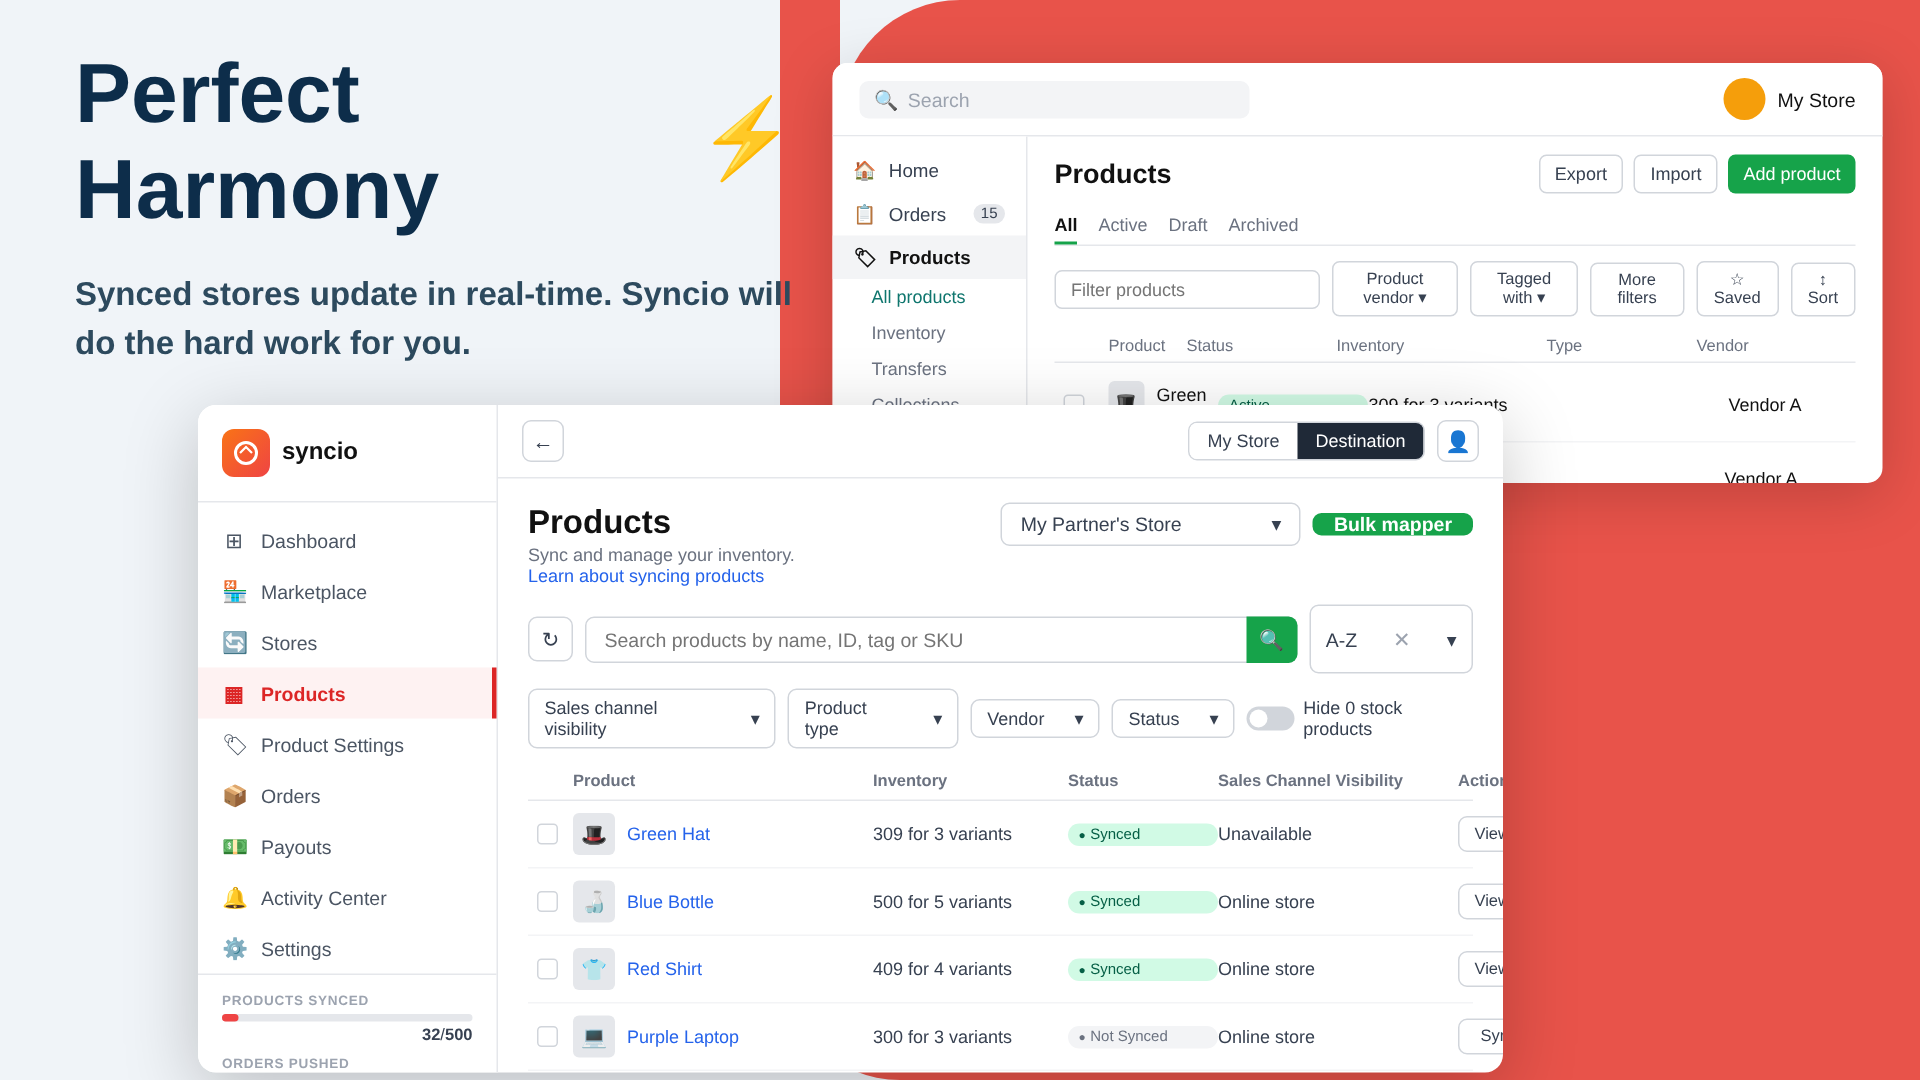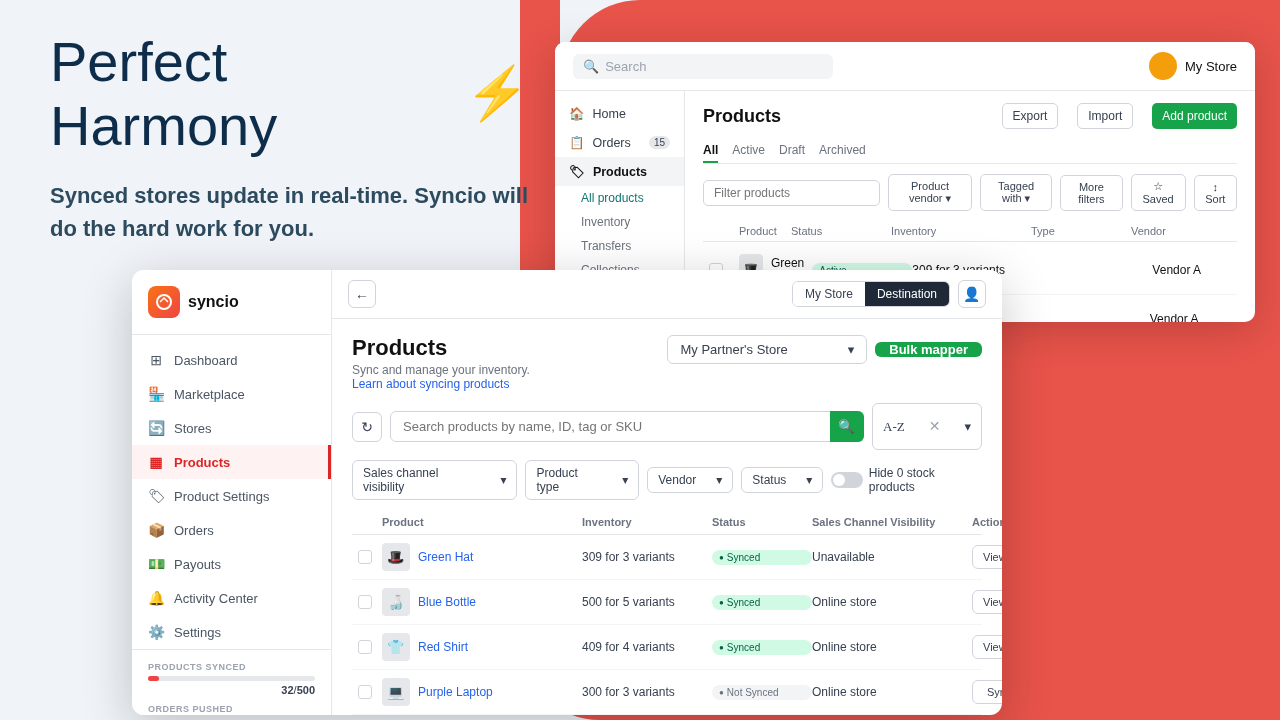--- a/index.html
+++ b/index.html
@@ -48,21 +48,21 @@
 
     
     .hero {
       position: absolute;
       top: 30px; left: 50px;
       z-index: 10;
       width: 480px;
     }
     .hero-title {
       font-size: 56px;
-      font-weight: 400;
+      font-weight: 700;
       color: #0d2d4a;
       line-height: 1.15;
       display: flex;
       align-items: center;
       gap: 12px;
       justify-content: flex-end;
     }
     .hero-title .lightning {
       font-size: 52px;
     }
@@ -175,21 +175,21 @@
       justify-content: space-between;
       margin-bottom: 10px;
     }
     .shopify-main-title {
       font-size: 18px;
       font-weight: 700;
       color: #111;
     }
     .shopify-main-actions {
       display: flex;
-      gap: 19px;
+      gap: 7px;
     }
     .btn-outline-sm {
       padding: 5px 10px;
       border: 1px solid #d1d5db;
       border-radius: 5px;
       font-size: 12px;
       background: #fff;
       cursor: pointer;
       color: #374151;
     }
@@ -556,21 +556,20 @@
       display: flex;
       align-items: center;
       border: 1px solid #d1d5db;
       border-radius: 6px;
       padding: 14px 10px;
       font-size: 13px;
       color: #374151;
       background: #fff;
       cursor: pointer;
       gap: 24px;
-      font-family: Liberation Serif, serif;
     }
     .sort-clear {
       font-size: 14px;
       color: #9ca3af;
       cursor: pointer;
     }
 
     .filter-row {
       display: flex;
       align-items: center;

